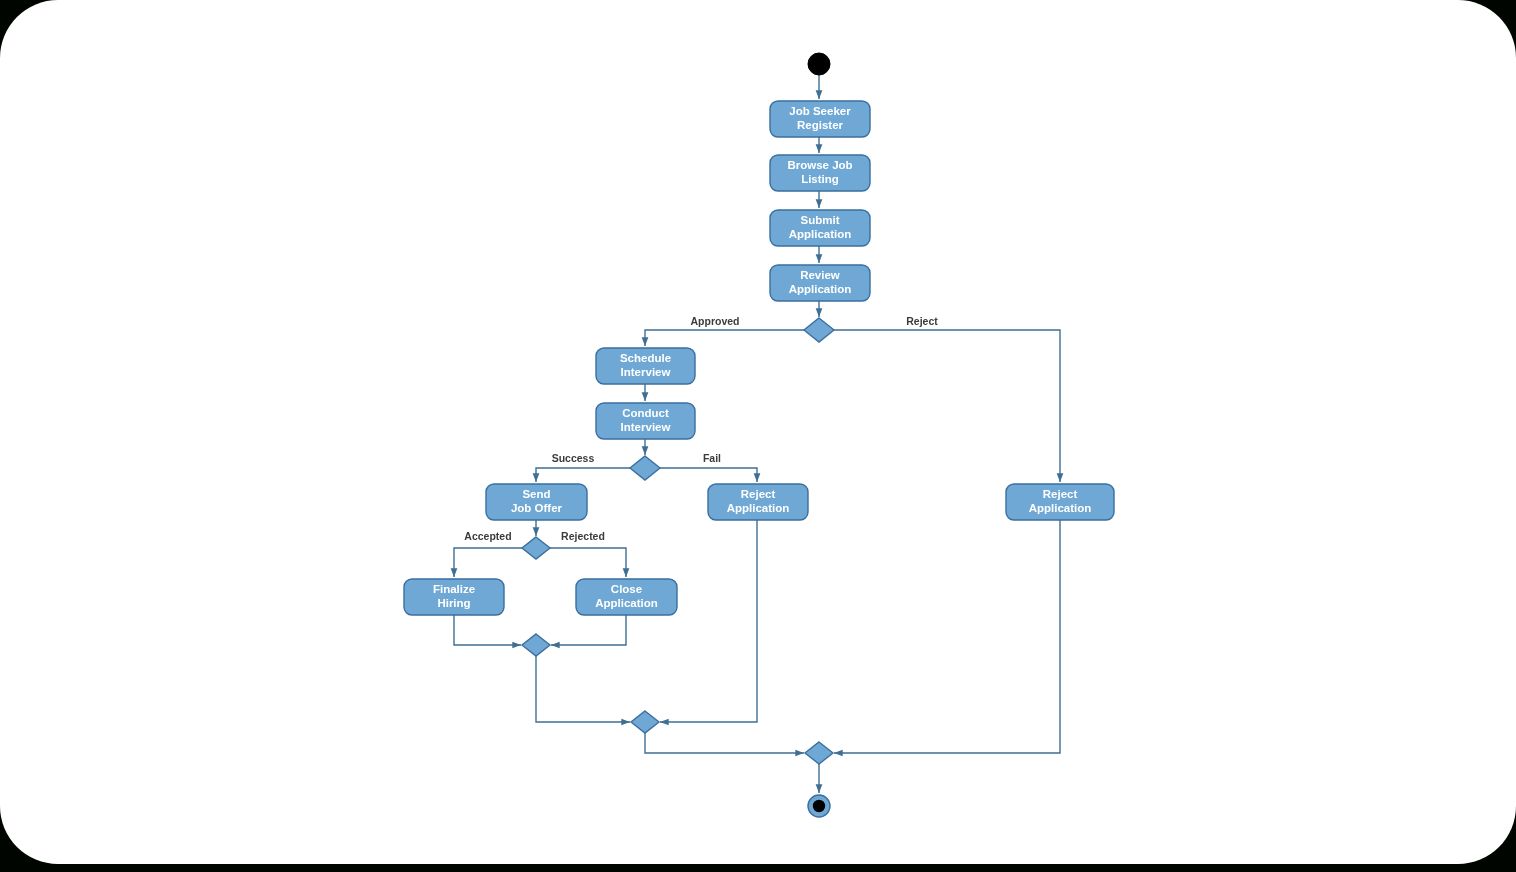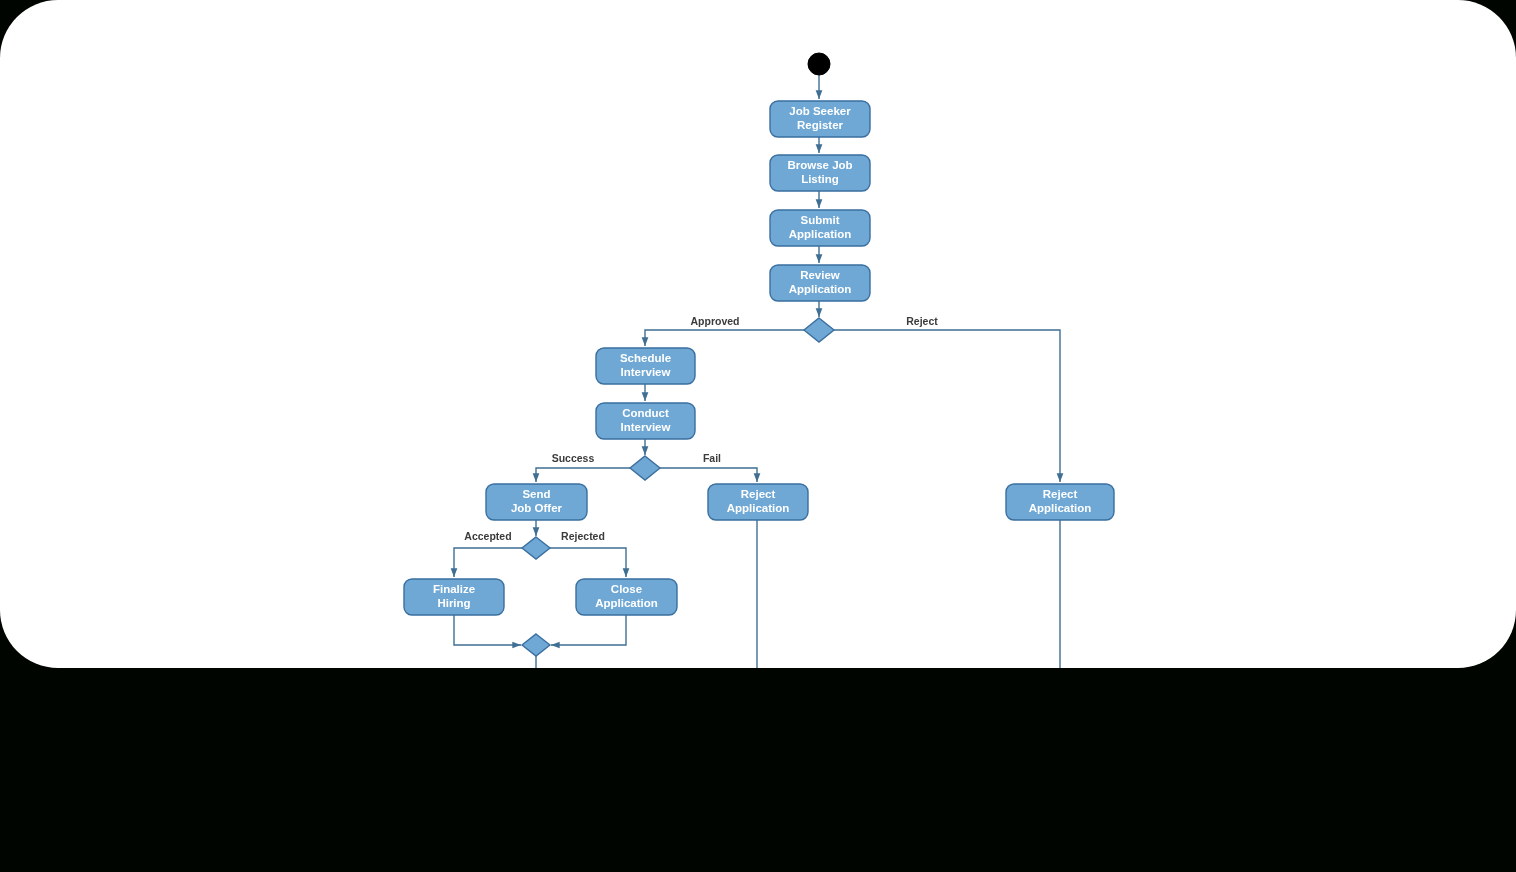--- a/index.html
+++ b/index.html
@@ -7,21 +7,21 @@
     padding: 0;
     background: #000500;
     width: 1516px;
     height: 872px;
     overflow: hidden;
     font-family: "Liberation Sans", sans-serif;
   }
   #canvas {
     position: relative;
     width: 1516px;
-    height: 668px;
+    height: 864px;
     background: #ffffff;
     border-radius: 58px;
     overflow: hidden;
   }
   #diagram-svg {
     position: absolute;
     left: 0; top: 0;
     width: 1516px;
     height: 872px;
   }

